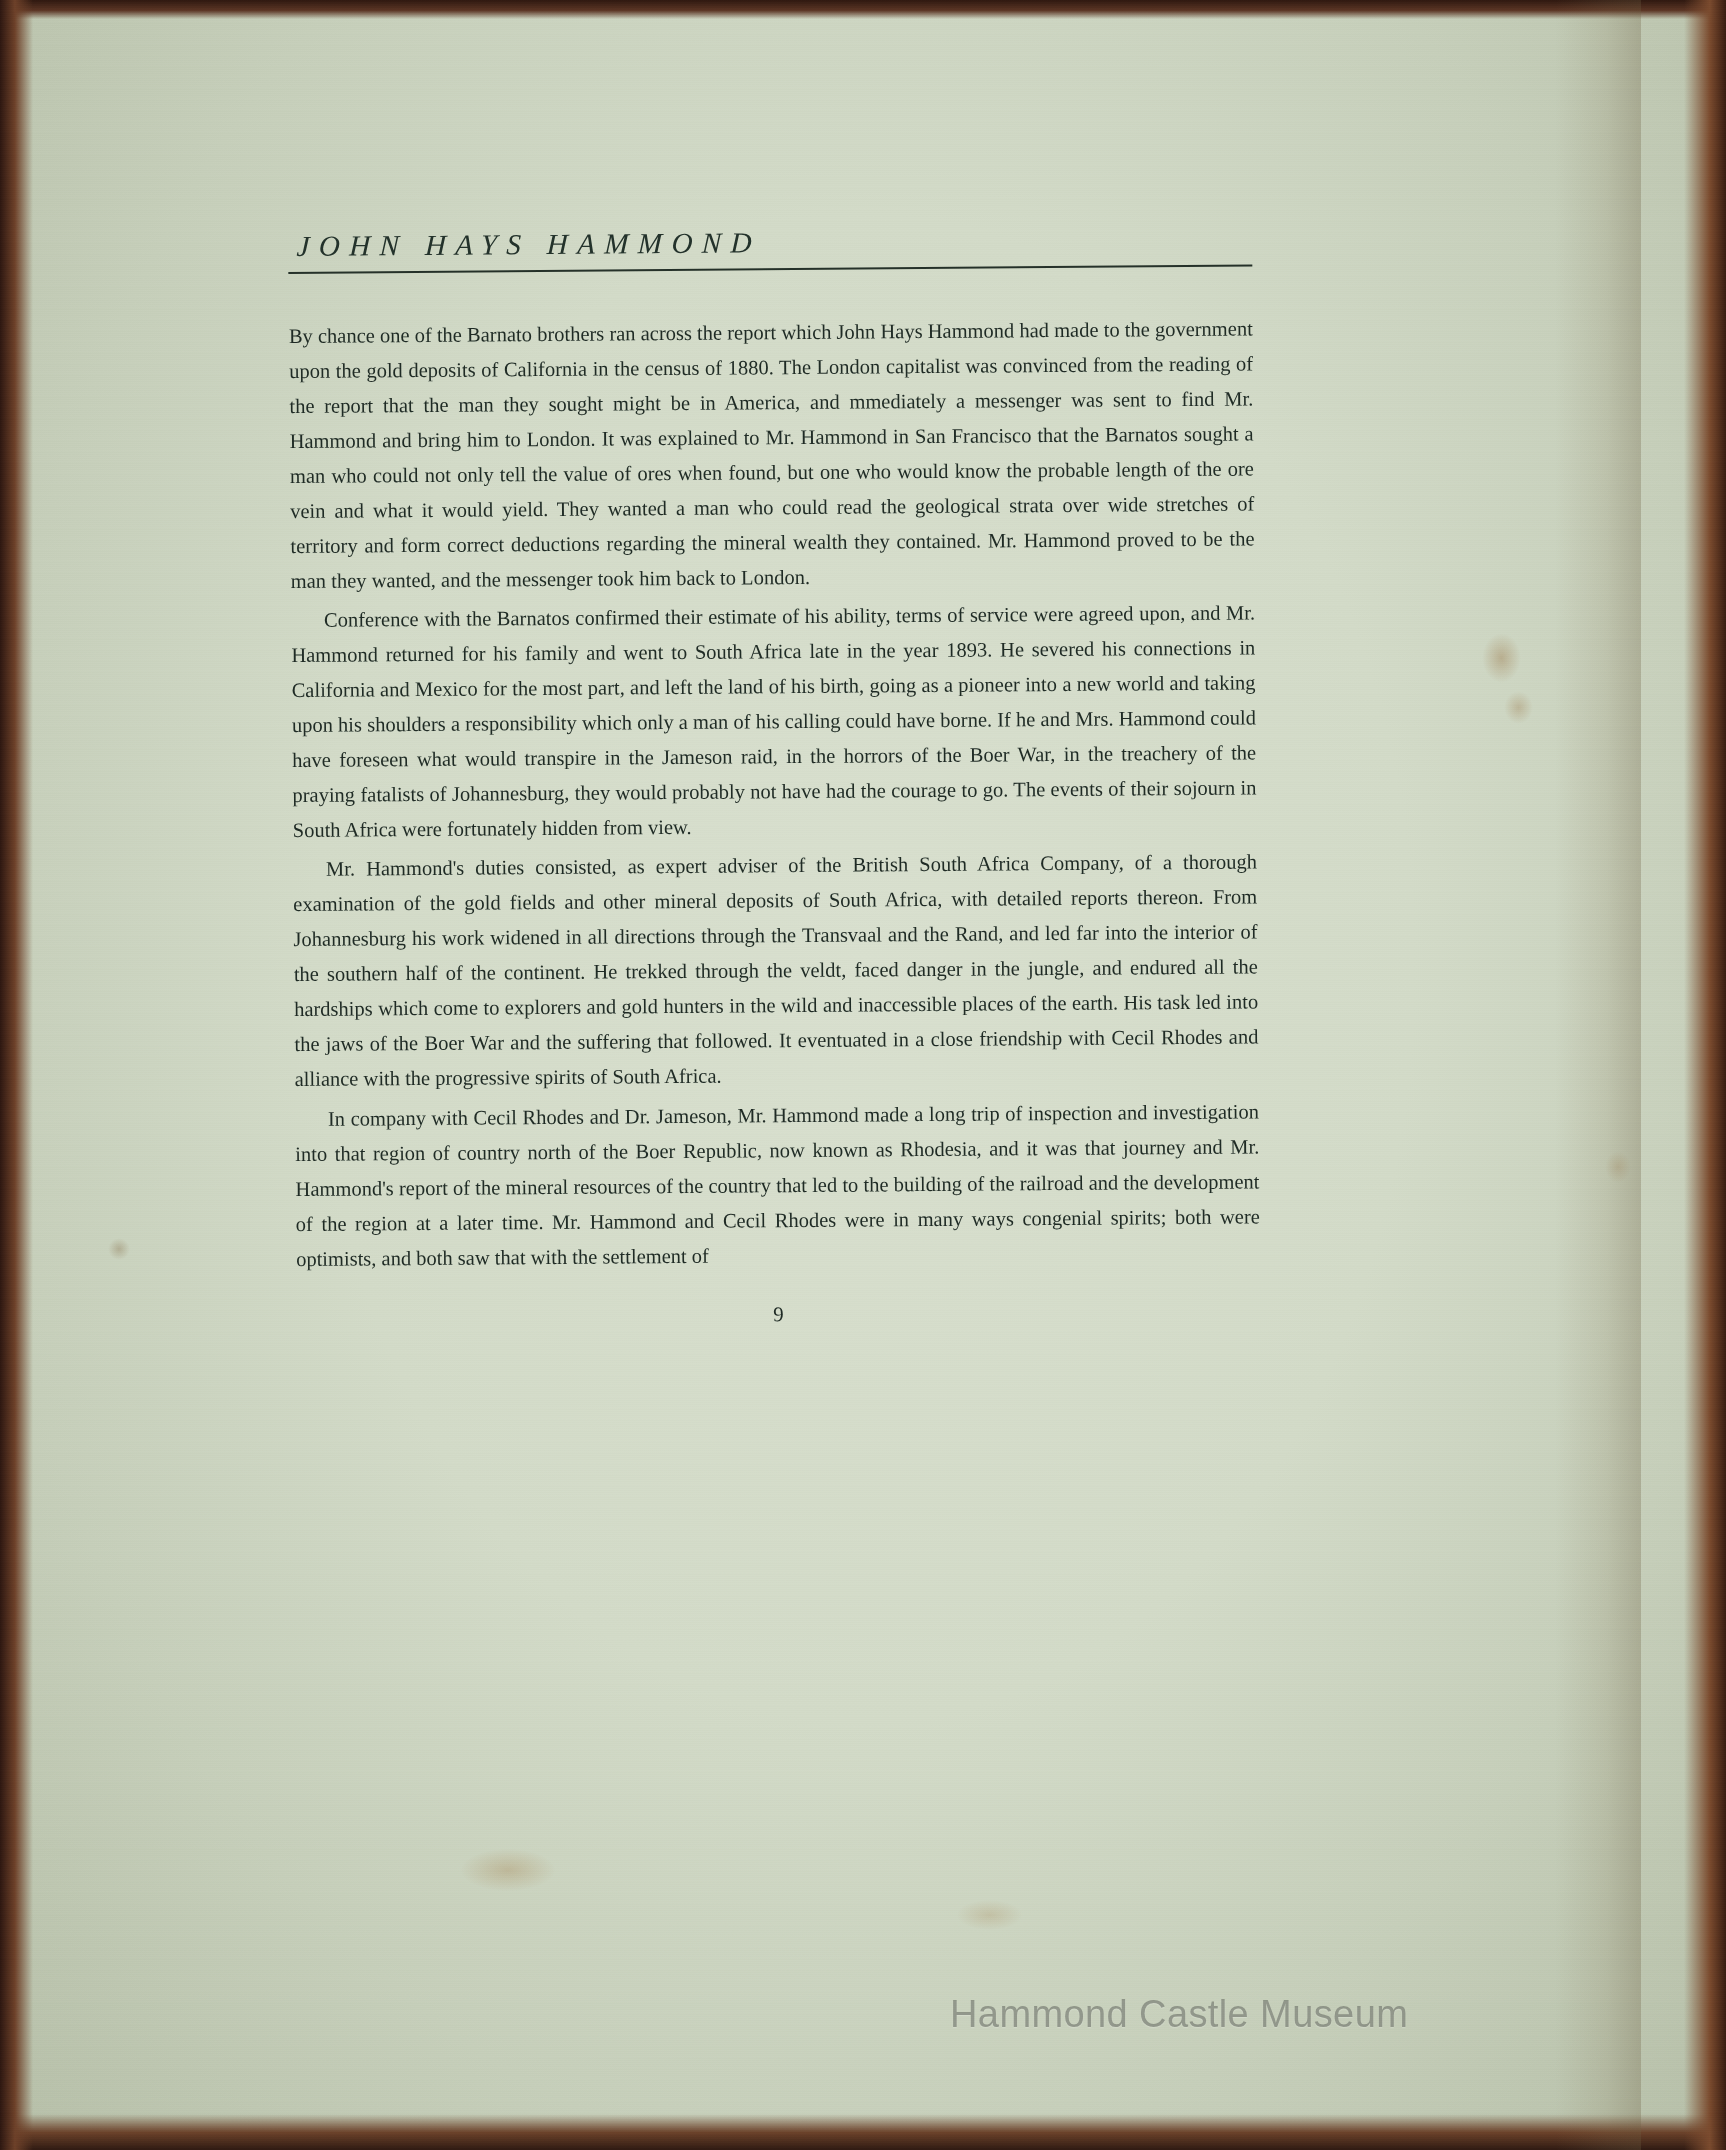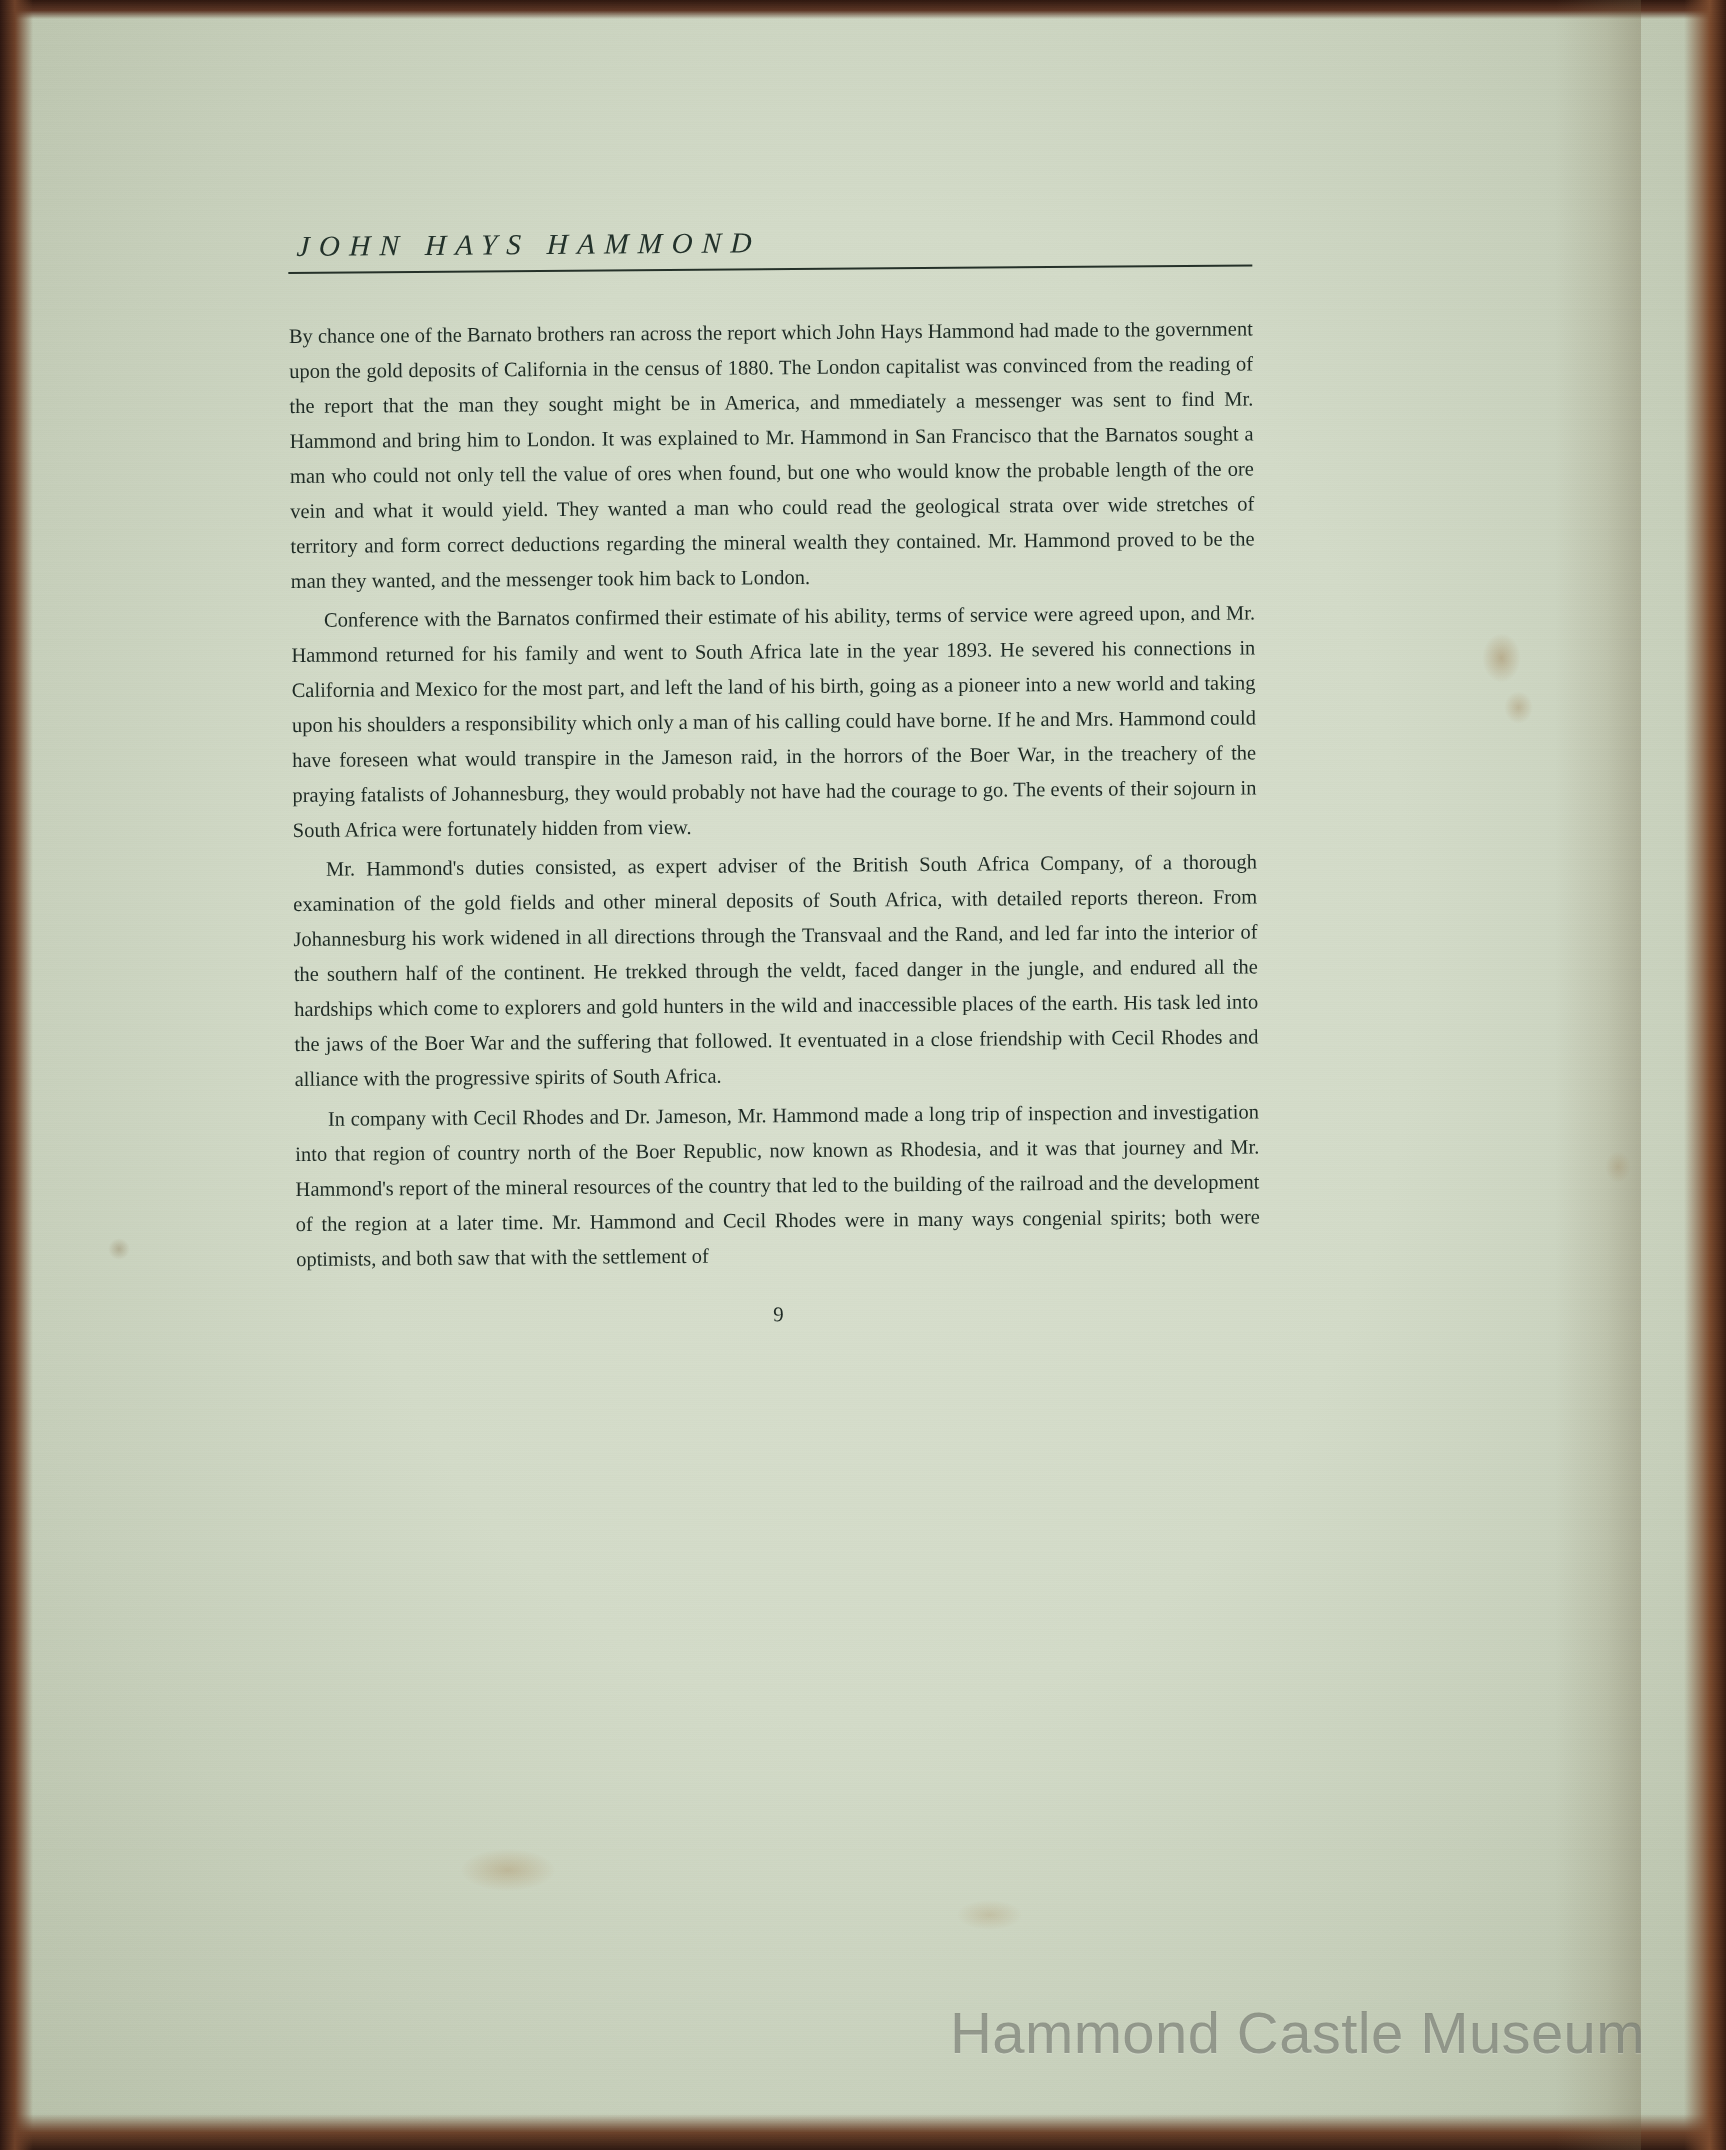--- a/index.html
+++ b/index.html
@@ -112,26 +112,25 @@
 
   
   #page-inner { transform: rotate(-0.45deg); transform-origin: 0 0; }
 
   
   #watermark {
     position: absolute;
     left: 950px;
     top: 1993px;
     font-family: "Liberation Sans", sans-serif;
-    font-size: 58px;
+    font-size: 38px;
     color: rgba(105,110,100,0.62);
     letter-spacing: 0.4px;
     white-space: nowrap;
     text-shadow: 0 1.4px 1.4px rgba(255,255,255,0.25);
-    margin-top: 6px;
   }
 
   
   #grain {
     position: absolute;
     inset: 0;
     pointer-events: none;
     background-image:
       repeating-linear-gradient(0deg, rgba(0,0,0,0.012) 0px, rgba(0,0,0,0.012) 0.7px, rgba(255,255,255,0.012) 1.4px, rgba(255,255,255,0.012) 2.2px);
     opacity: 0.8;

